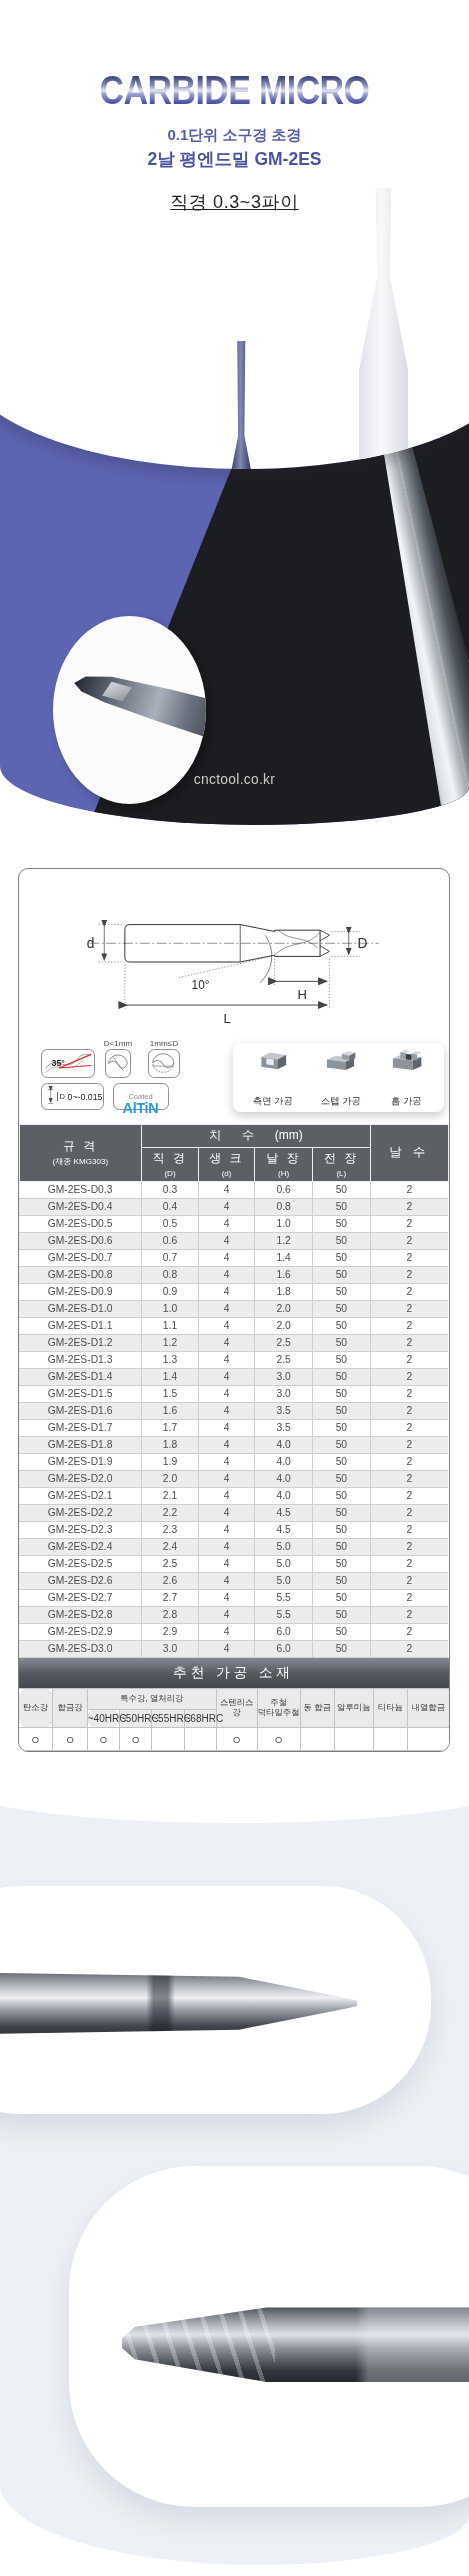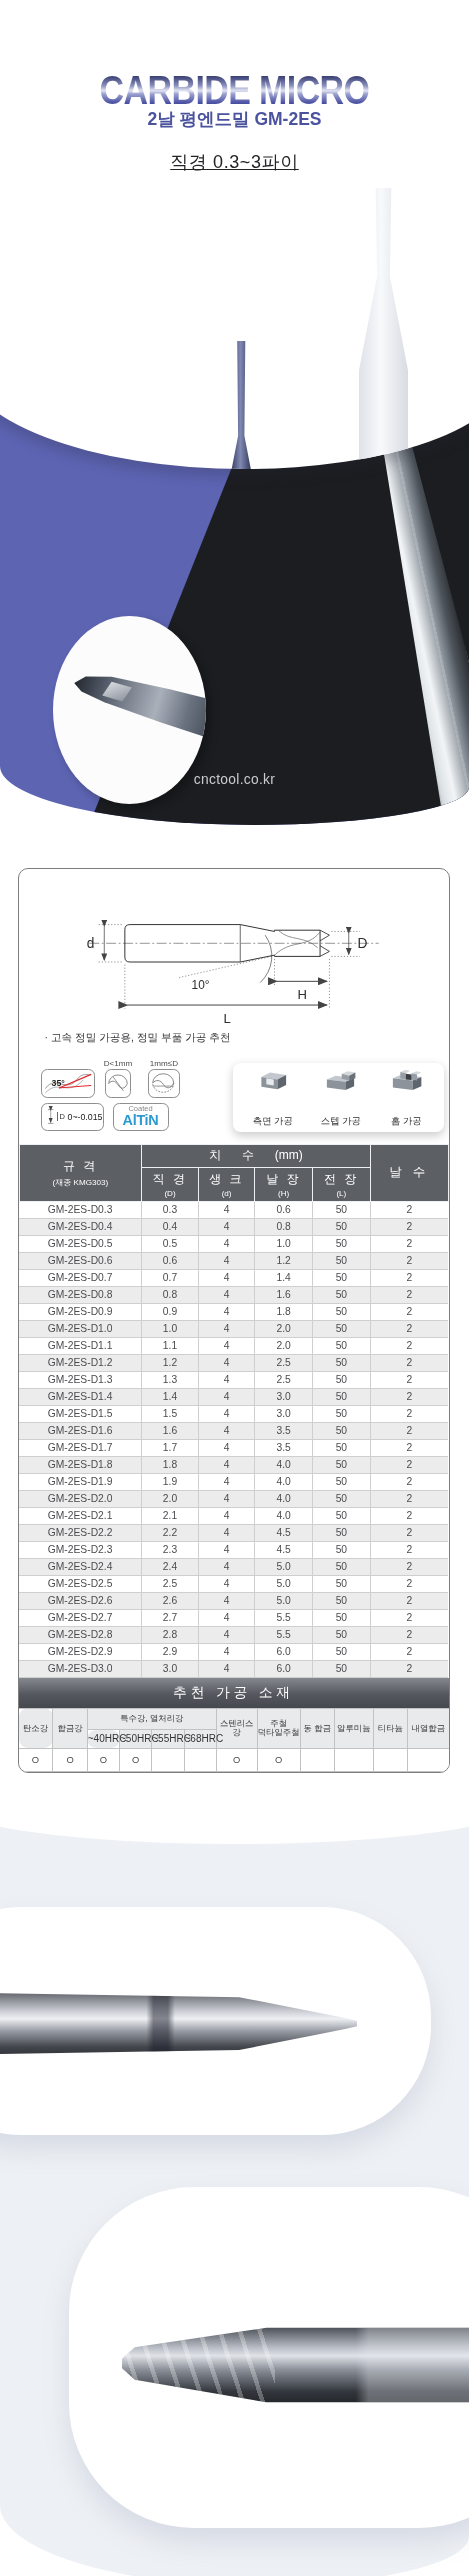--- a/index.html
+++ b/index.html
@@ -60,21 +60,21 @@
   .helix-angle{position:absolute;left:10px;top:8.1px;font-size:8.8px;font-weight:700;color:#1e1e1e;}
   .b-sec1{left:86px;top:10px;width:26px;height:29px;}
   .b-sec2{left:129px;top:10px;width:32px;height:29px;}
   .badge-lbl{position:absolute;top:0;font-size:8.1px;color:#4a4a4a;text-align:center;}
   .lbl-small{left:80px;width:39px;}
   .lbl-large{left:125px;width:41px;text-align:center;}
   .b-tol{left:22px;top:44px;width:63px;height:27.5px;display:flex;align-items:center;gap:2.5px;padding-left:5px;}
   .tol-d{font-size:7.5px;color:#333;border-left:0.6px solid #666;padding-left:1.3px;}
   .tol-v{font-size:8.8px;color:#222;}
   .b-coat{left:94px;top:44px;width:56px;height:27.5px;text-align:center;line-height:1;}
-  .coat-top{display:block;font-size:7.5px;color:#8a8a8a;margin-top:1px;}
+  .coat-top{display:block;font-size:7.5px;color:#8a8a8a;margin-top:9px;}
   .coat-name{display:block;font-size:14.4px;font-weight:800;color:#2b9ad2;letter-spacing:-0.3px;margin-top:0.6px;}
   .mach-card{position:absolute;left:214px;top:3.8px;width:199px;height:69px;border-radius:7.5px;background:#fff;
              box-shadow:0 3.1px 10px rgba(0,0,0,.20);display:flex;align-items:center;justify-content:space-around;padding:0 6.3px;}
   .mach-item{text-align:center;}
   .mach-item .lbl{display:block;font-size:9.4px;color:#2e2e32;margin-top:20px;}
 
   
   table{border-collapse:collapse;width:100%;table-layout:fixed;}
   .spec-table{margin-top:8.8px;}
   .spec-table thead th{background:#5c6065;color:#fff;font-weight:400;border:1.3px solid #eef0f2;}
@@ -137,20 +137,21 @@
       <div class="banner-oval">
         <div class="oval-mill"></div>
       </div>
       <div class="banner-site">cnctool.co.kr</div>
     </div>
     <div class="white-top">
       <div class="vmill vmill-white"></div>
       <div class="vmill vmill-dark"></div>
       <div class="hero-content">
         <div><span class="title-line">CARBIDE MICRO</span></div>
+        <div class="sub1">0.1단위 소구경 초경</div>
         <div class="sub2">2날 평엔드밀 GM-2ES</div>
         <div class="diam">직경 0.3~3파이</div>
       </div>
     </div>
   </div>
 
   <div class="spec-box">
 
     <div class="draw-wrap">
       <svg width="350" height="121" viewBox="0 0 560 194">
@@ -193,21 +194,20 @@
         <line x1="349" y1="124" x2="429" y2="124" stroke="#444" stroke-width="1.6" marker-start="url(#ar)" marker-end="url(#ar)"></line>
         <text x="382" y="152" font-size="21" fill="#2e2e2e">H</text>
 
         <line x1="105" y1="97" x2="105" y2="168" stroke="#555" stroke-width="1" stroke-dasharray="2 3"></line>
         <line x1="433" y1="134" x2="433" y2="168" stroke="#555" stroke-width="1" stroke-dasharray="2 3"></line>
         <line x1="109" y1="162" x2="429" y2="162" stroke="#444" stroke-width="1.6" marker-start="url(#ar)" marker-end="url(#ar)"></line>
         <text x="263" y="190" font-size="21" fill="#2e2e2e">L</text>
       </svg>
     </div>
 
-    <div class="note">· 고속 정밀 가공용, 정밀 부품 가공 추천</div>
 
     <div class="badges">
       <div class="badge b-helix">
         <svg width="52" height="26" viewBox="0 0 83 42">
           <path d="M5,30 C22,6 38,40 58,13 C66,4 74,9 79,7" fill="none" stroke="#8a8a8a" stroke-width="1.4"></path>
           <path d="M5,37 C26,14 42,44 66,16" fill="none" stroke="#9a9a9a" stroke-width="1.2"></path>
           <line x1="27" y1="29" x2="79" y2="7" stroke="#e0282d" stroke-width="2"></line>
           <line x1="27" y1="29" x2="79" y2="25" stroke="#e0282d" stroke-width="1.6"></line>
         </svg>
         <span class="helix-angle">35°</span>

